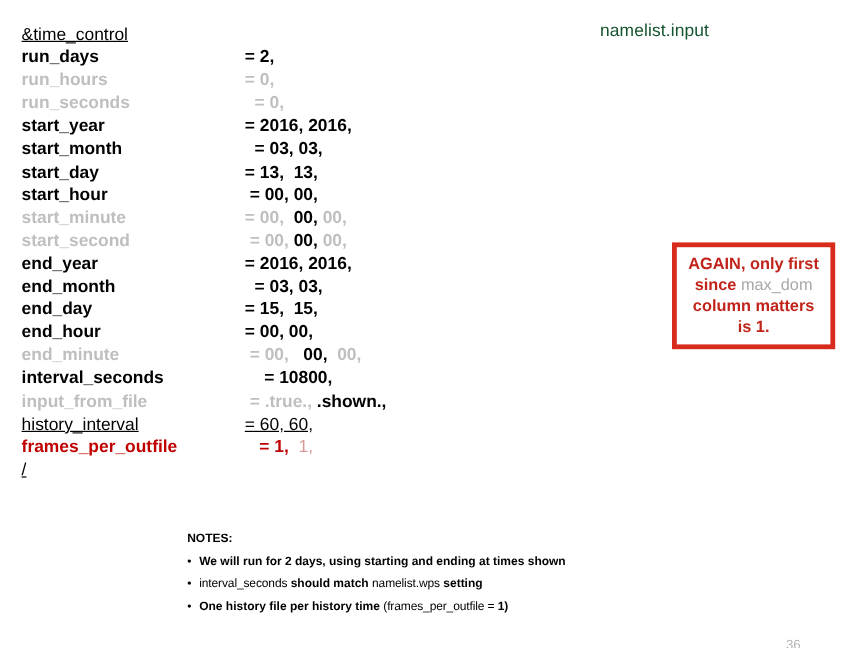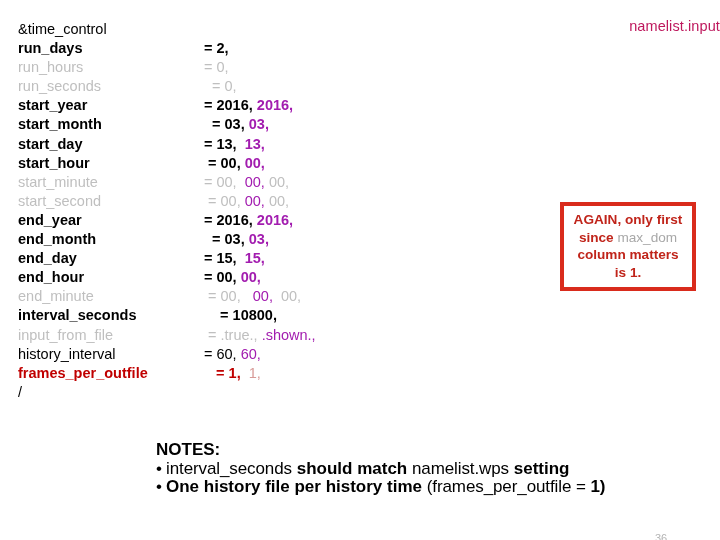--- a/index.html
+++ b/index.html
@@ -15,24 +15,24 @@
     font-family: "Liberation Sans", sans-serif;
     color: #000000;
   }
 
   
   #slide-title {
     position: absolute;
     left: 500px;
     top: 18px;
     width: 220px;
-    text-align: right;
+    text-align: left;
     font-size: 14.5px;
     font-weight: normal;
-    color: #be185d;
+    color: #14532d;
     letter-spacing: 0.1px;
   }
 
   
   #namelist-block {
     position: absolute;
     left: 18px;
     top: 20px;
     width: 470px;
     font-size: 14.5px;
@@ -46,27 +46,27 @@
   .nl-key {
     display: inline-block;
     width: 186px;
     vertical-align: top;
   }
   .nl-vals {
     display: inline-block;
     vertical-align: top;
     white-space: pre;
   }
-  .v2 { color: #a21caf; }
+  .v2 { color: #000000; }
   .v3 { color: #bfbfbf; }
 
   
   .bold      { font-weight: bold; }
-  .normal    { font-weight: normal; }
-  .dim       { color: #bfbfbf; font-weight: normal; }
+  .normal    { font-weight: normal; text-decoration: underline; }
+  .dim       { color: #bfbfbf; font-weight: bold; }
   .red       { color: #c00000; font-weight: bold; }
   .red-dim   { color: #d89a97; font-weight: normal; }
 
   .nl-plain {
     display: block;
     white-space: nowrap;
     height: 19.1px;
   }
 
   
@@ -90,21 +90,21 @@
     font-weight: normal;
     font-family: "Liberation Sans", sans-serif;
   }
 
   
   #notes {
     position: absolute;
     left: 156px;
     top: 441px;
     width: 500px;
-    font-size: 17px;
+    font-size: 10px;
     line-height: 18.6px;
   }
   #notes .notes-head {
     font-weight: bold;
     display: block;
   }
   .note-line {
     display: block;
     white-space: nowrap;
   }
@@ -164,18 +164,19 @@
 <div id="callout">
   <div>AGAIN, only first</div>
   <div><span>since </span><span class="code-dim">max_dom</span></div>
   <div>column matters</div>
   <div>is 1.</div>
 </div>
 
 <div id="notes">
   <span class="notes-head">NOTES:</span>
   <div id="notes-list">
+      <span class="note-line"><span class="bullet">•</span><span class="b">We will run for </span><span class="b">2 days</span><span class="b">, using starting and ending at times shown</span></span>
       <span class="note-line"><span class="bullet">•</span><span class="code">interval_seconds</span><span class="b"> should match </span><span class="code">namelist.wps</span><span class="b"> setting</span></span>
       <span class="note-line"><span class="bullet">•</span><span class="b">One history file per history time </span><span class="code">(frames_per_outfile = </span><span class="b">1)</span></span>
     </div>
 </div>
 
 <div id="page-number">36</div>
 
 </body></html>

